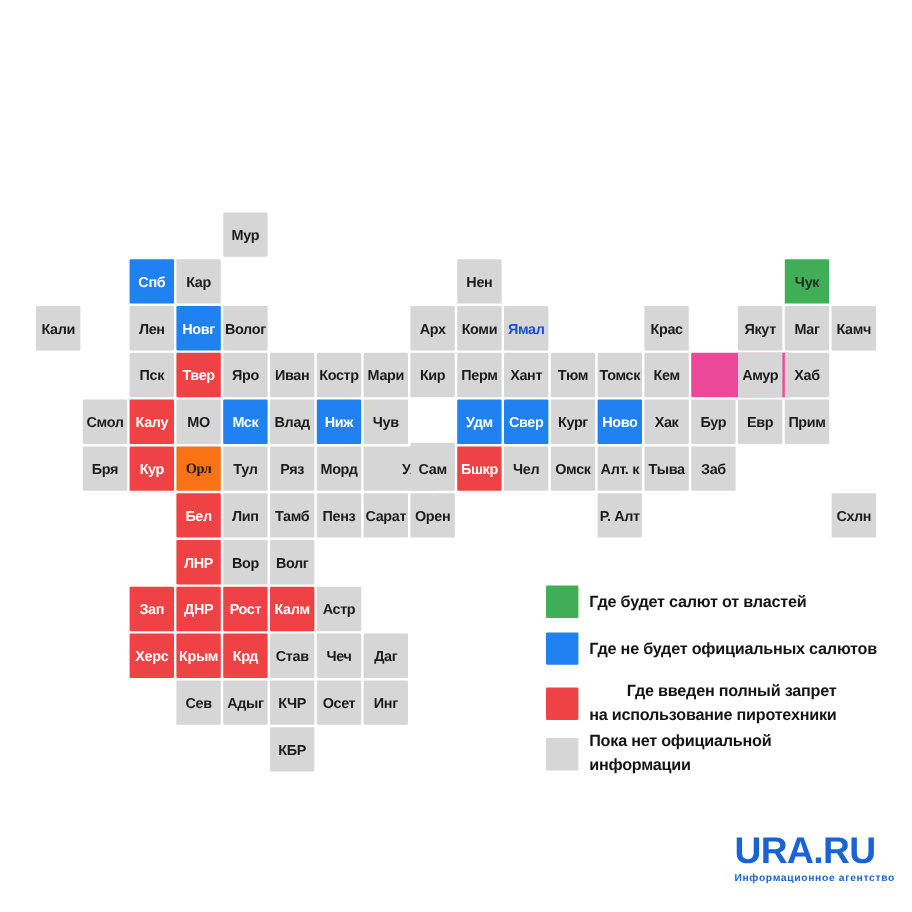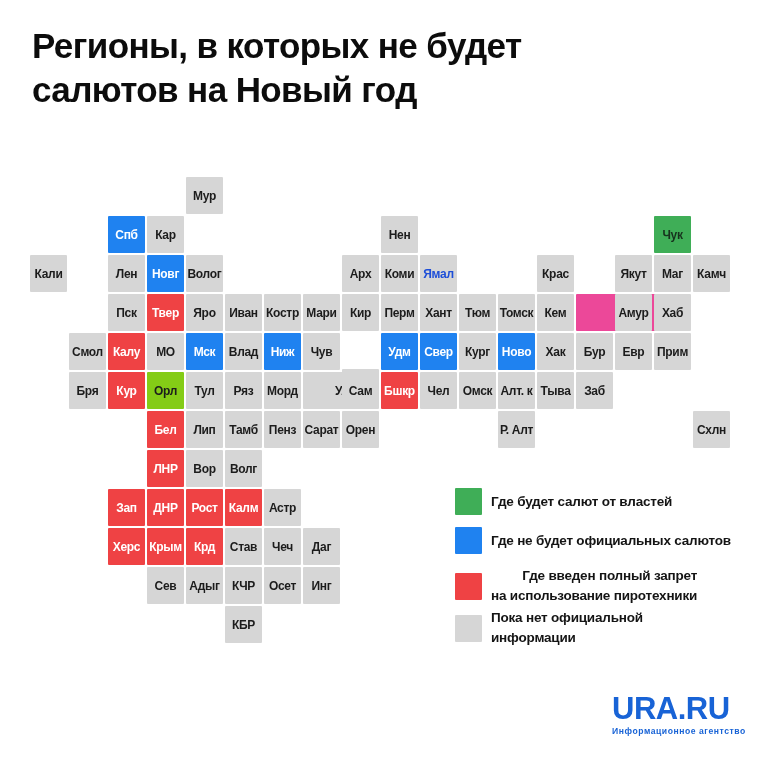--- a/index.html
+++ b/index.html
@@ -42,24 +42,20 @@
   .logo-tagline{
     margin-top:2px;font-size:8.6px;font-weight:700;letter-spacing:0.55px;
     border-top:0px;
   }
 </style>
 </head>
 <body>
 
 <div class="page">
 
-  <div class="title" style="color: rgb(12, 12, 12);">
-    <div>Регионы, в которых не будет</div>
-    <div>салютов на Новый год</div>
-  </div>
 
   <div class="tile-map">
       <div class="tile" style="left: 186px; top: 177px; background: rgb(214, 214, 214); color: rgb(28, 28, 28);">Мур</div>
       <div class="tile" style="left: 108px; top: 216px; background: rgb(31, 130, 240); color: rgb(255, 255, 255);">Спб</div>
       <div class="tile" style="left: 147px; top: 216px; background: rgb(214, 214, 214); color: rgb(28, 28, 28);">Кар</div>
       <div class="tile" style="left: 381px; top: 216px; background: rgb(214, 214, 214); color: rgb(28, 28, 28);">Нен</div>
       <div class="tile" style="left: 654px; top: 216px; background: rgb(63, 174, 87); color: rgb(23, 50, 29);">Чук</div>
       <div class="tile" style="left: 30px; top: 255px; background: rgb(214, 214, 214); color: rgb(28, 28, 28);">Кали</div>
       <div class="tile" style="left: 108px; top: 255px; background: rgb(214, 214, 214); color: rgb(28, 28, 28);">Лен</div>
       <div class="tile" style="left: 147px; top: 255px; background: rgb(31, 130, 240); color: rgb(255, 255, 255);">Новг</div>
@@ -97,21 +93,21 @@
       <div class="tile" style="left: 381px; top: 333px; background: rgb(31, 130, 240); color: rgb(255, 255, 255);">Удм</div>
       <div class="tile" style="left: 420px; top: 333px; background: rgb(31, 130, 240); color: rgb(255, 255, 255);">Свер</div>
       <div class="tile" style="left: 459px; top: 333px; background: rgb(214, 214, 214); color: rgb(28, 28, 28);">Кург</div>
       <div class="tile" style="left: 498px; top: 333px; background: rgb(31, 130, 240); color: rgb(255, 255, 255);">Ново</div>
       <div class="tile" style="left: 537px; top: 333px; background: rgb(214, 214, 214); color: rgb(28, 28, 28);">Хак</div>
       <div class="tile" style="left: 576px; top: 333px; background: rgb(214, 214, 214); color: rgb(28, 28, 28);">Бур</div>
       <div class="tile" style="left: 615px; top: 333px; background: rgb(214, 214, 214); color: rgb(28, 28, 28);">Евр</div>
       <div class="tile" style="left: 654px; top: 333px; background: rgb(214, 214, 214); color: rgb(28, 28, 28);">Прим</div>
       <div class="tile" style="left: 69px; top: 372px; background: rgb(214, 214, 214); color: rgb(28, 28, 28);">Бря</div>
       <div class="tile" style="left: 108px; top: 372px; background: rgb(239, 66, 68); color: rgb(255, 255, 255);">Кур</div>
-      <div class="tile" style="left: 147px; top: 372px; background: #84cc16; color: rgb(28, 28, 28);">Орл</div>
+      <div class="tile" style="left: 147px; top: 372px; background: #f97316; color: rgb(28, 28, 28); font-family: Liberation Serif, serif;">Орл</div>
       <div class="tile" style="left: 186px; top: 372px; background: rgb(214, 214, 214); color: rgb(28, 28, 28);">Тул</div>
       <div class="tile" style="left: 225px; top: 372px; background: rgb(214, 214, 214); color: rgb(28, 28, 28);">Ряз</div>
       <div class="tile" style="left: 264px; top: 372px; background: rgb(214, 214, 214); color: rgb(28, 28, 28);">Морд</div>
       <div class="tile" style="left: 303px; top: 372px; background: rgb(214, 214, 214); color: rgb(28, 28, 28); padding-left: 24px;">Уль</div>
       <div class="tile" style="left: 342px; top: 372px; background: rgb(214, 214, 214); color: rgb(28, 28, 28);">Сам</div>
       <div class="tile" style="left: 381px; top: 372px; background: rgb(239, 66, 68); color: rgb(255, 255, 255);">Бшкр</div>
       <div class="tile" style="left: 420px; top: 372px; background: rgb(214, 214, 214); color: rgb(28, 28, 28);">Чел</div>
       <div class="tile" style="left: 459px; top: 372px; background: rgb(214, 214, 214); color: rgb(28, 28, 28);">Омск</div>
       <div class="tile" style="left: 498px; top: 372px; background: rgb(214, 214, 214); color: rgb(28, 28, 28);">Алт. к</div>
       <div class="tile" style="left: 537px; top: 372px; background: rgb(214, 214, 214); color: rgb(28, 28, 28);">Тыва</div>

